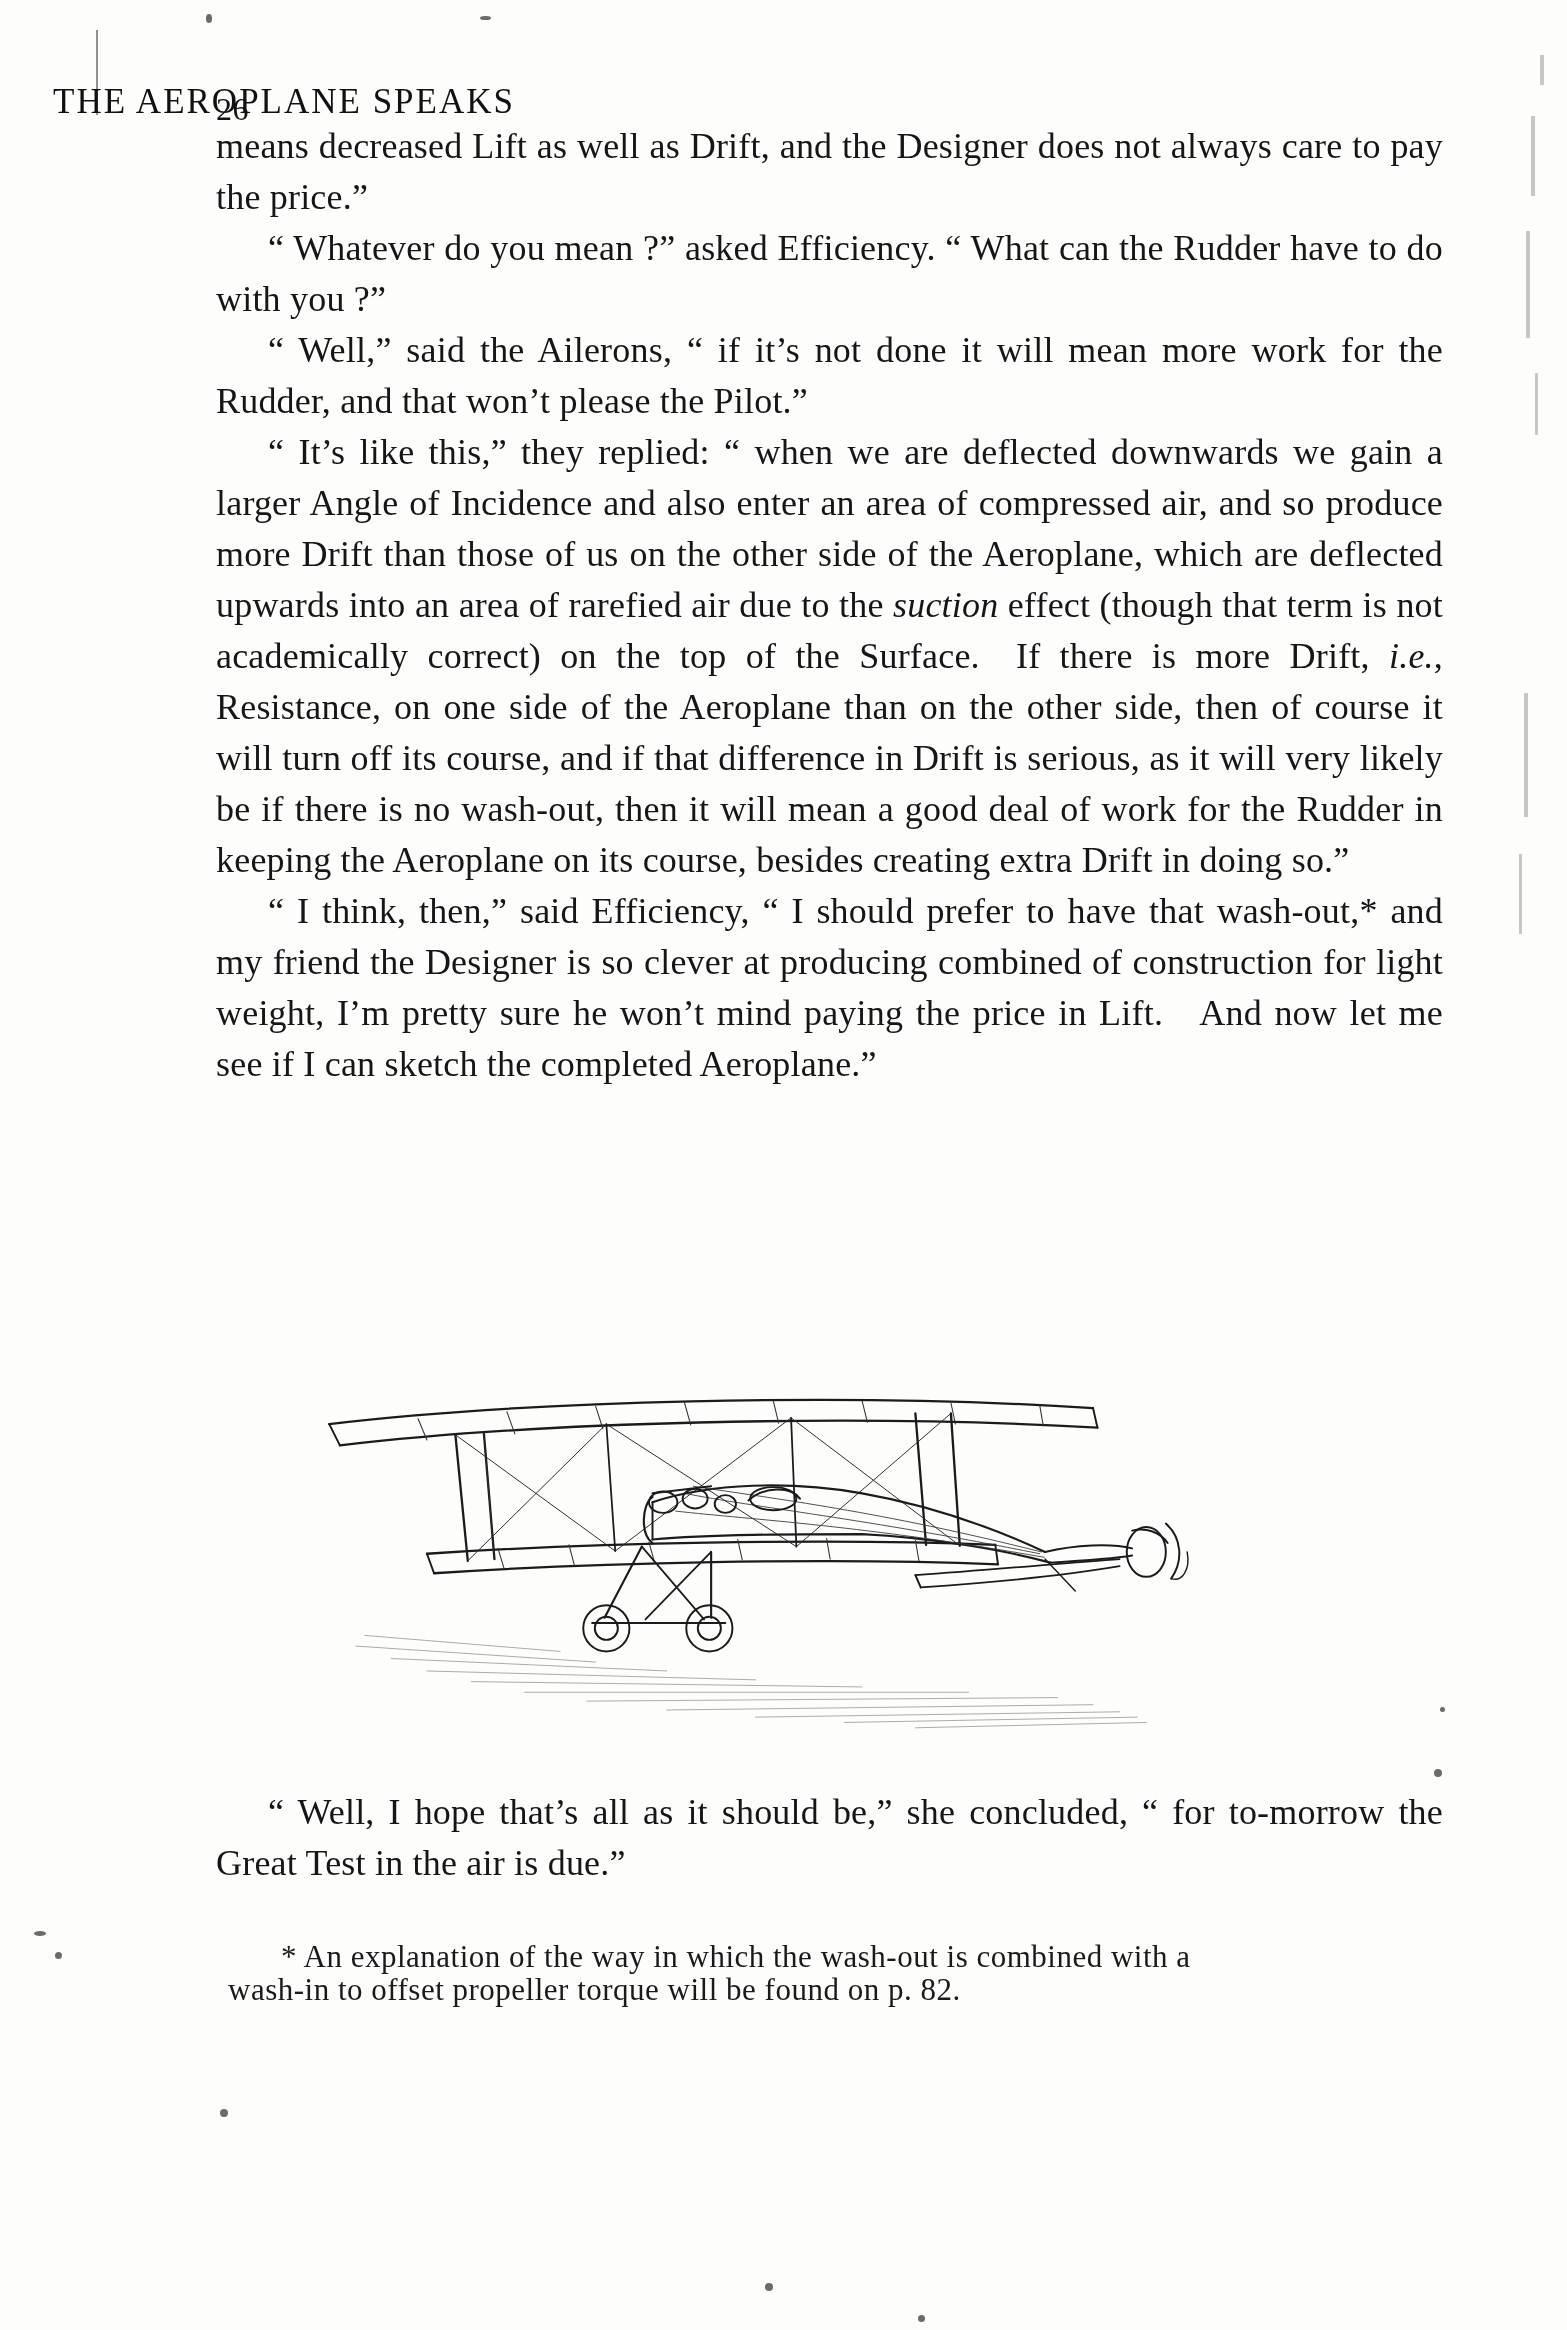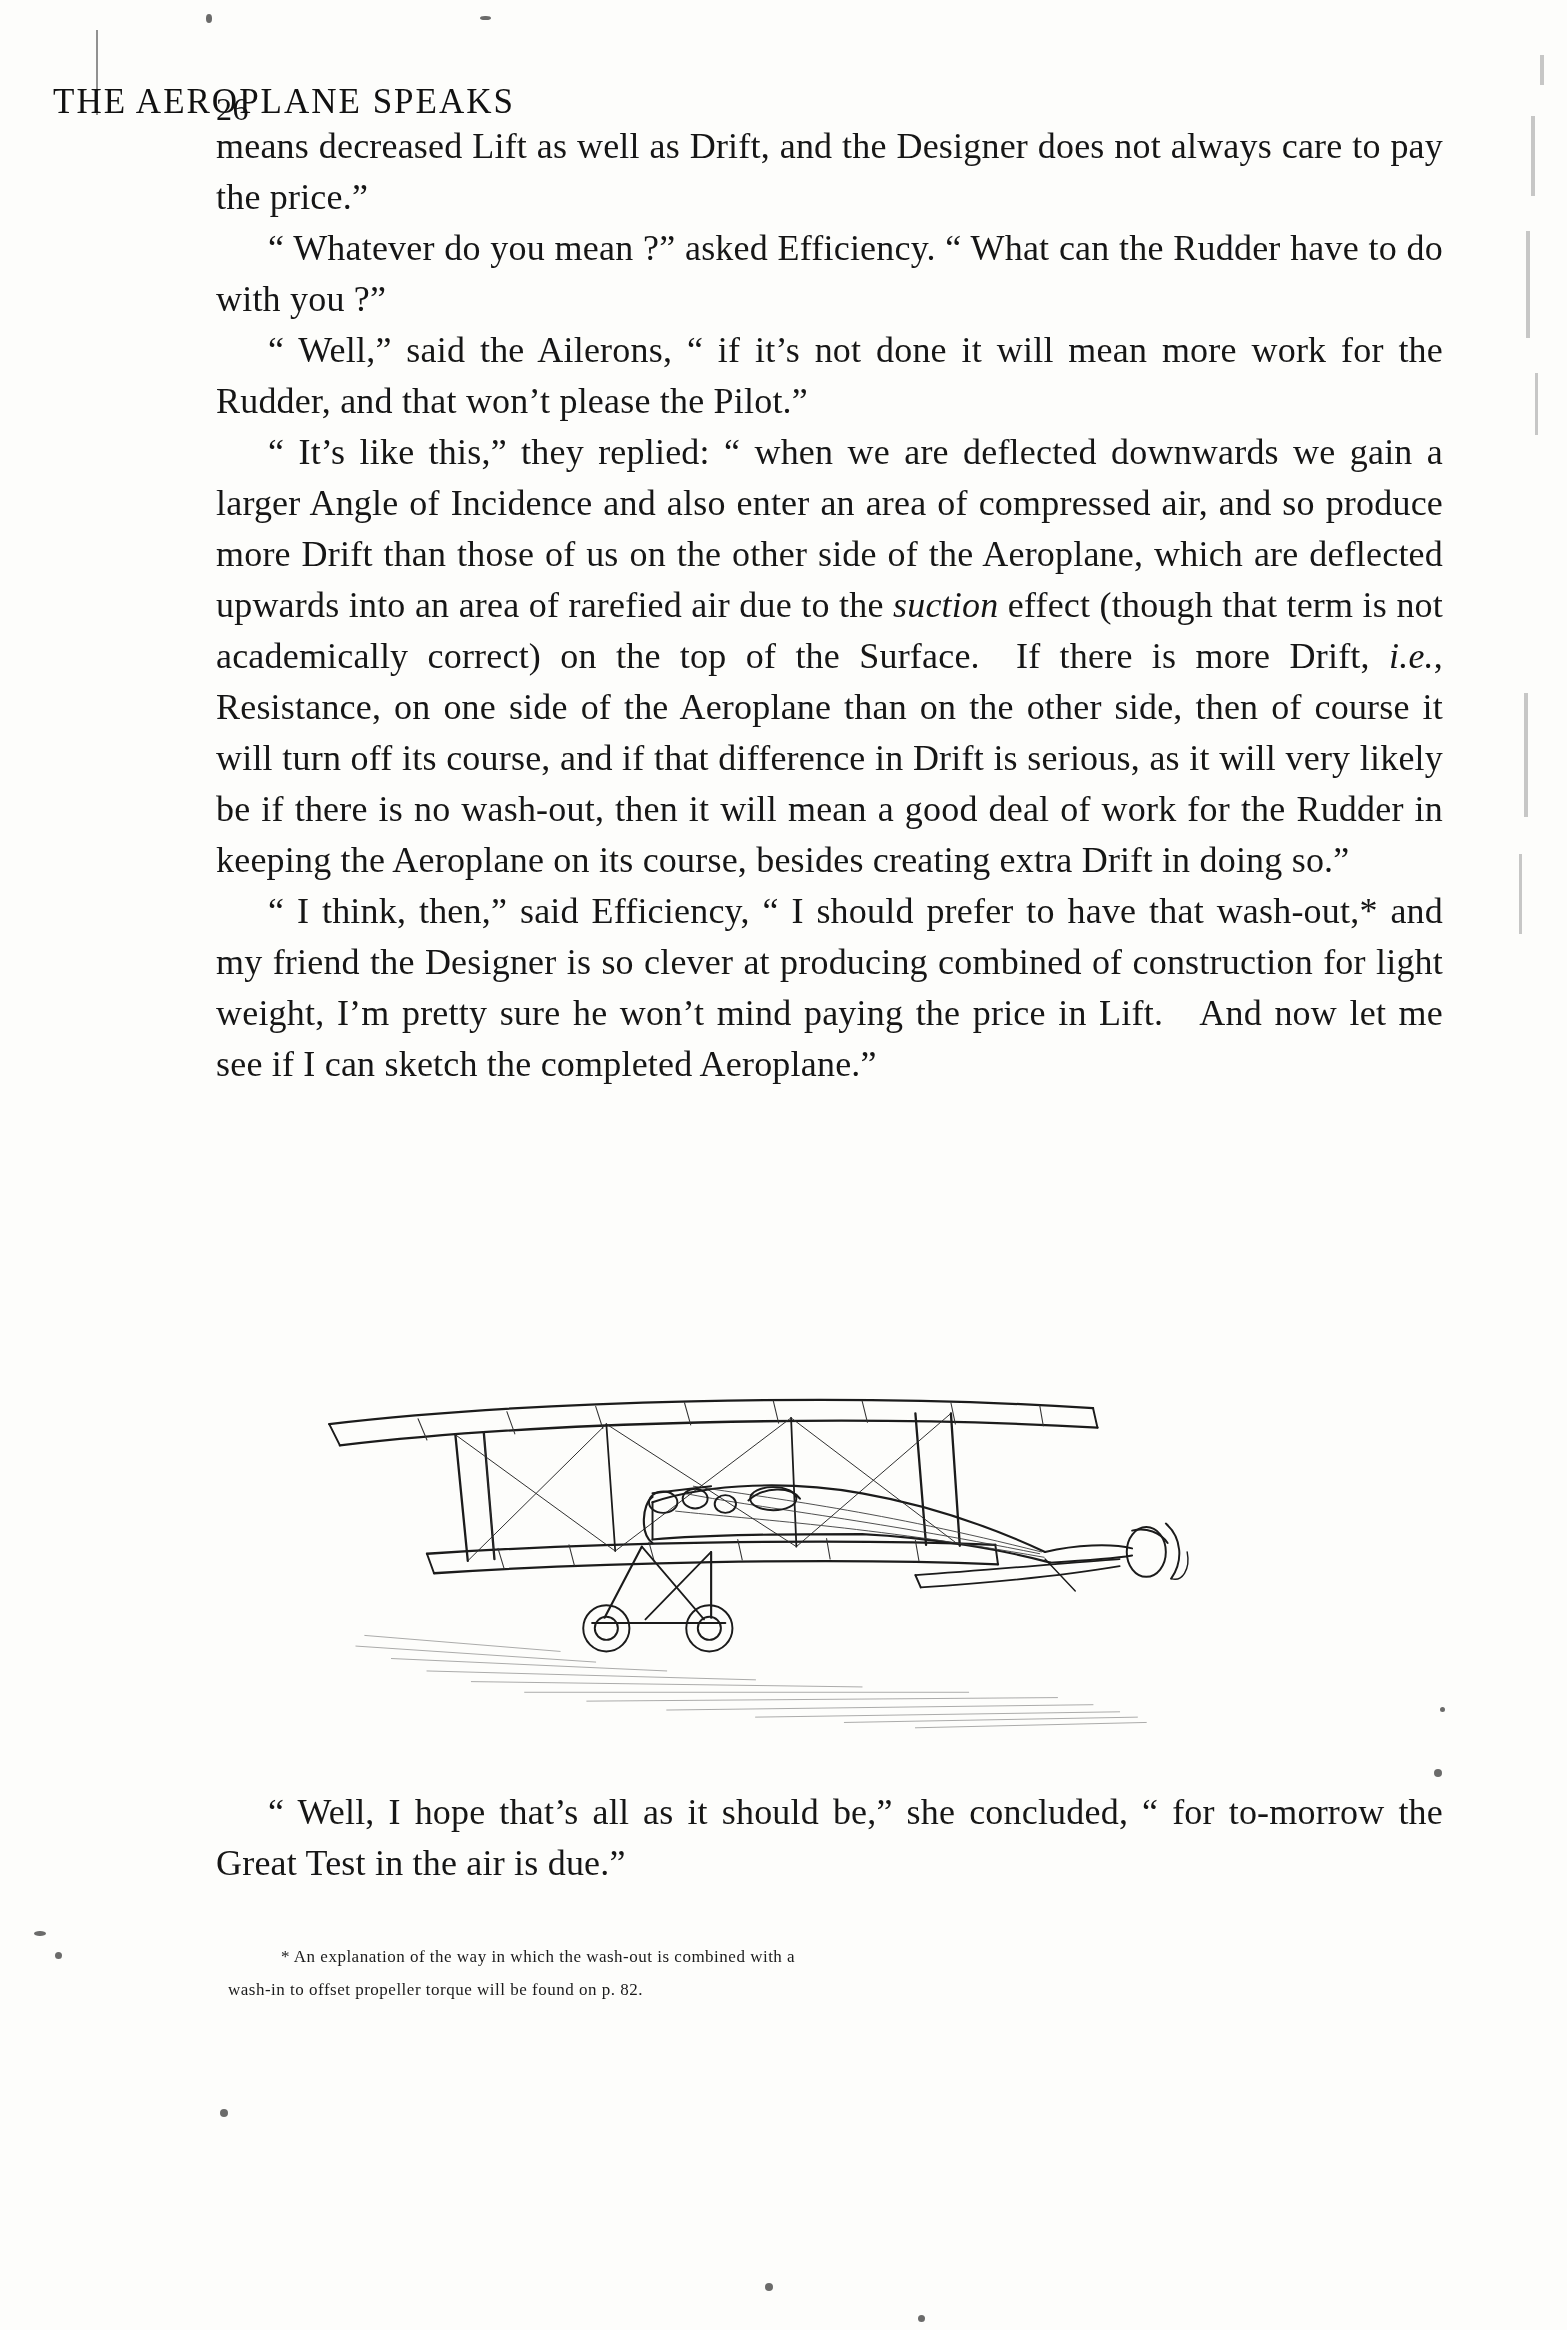--- a/index.html
+++ b/index.html
@@ -92,21 +92,21 @@
   }
   
   .footnote {
     position: absolute;
     left: 228px;
     top: 1940px;
     width: 1218px;
   }
   .footnote p {
     margin: 0;
-    font-size: 17px;
+    font-size: 31px;
     line-height: 33px;
     text-align: justify;
     letter-spacing: 0.5px;
     color: #1a1a1a;
   }
   .footnote p.first {
     text-indent: 53px;
   }
   
   .speck {

